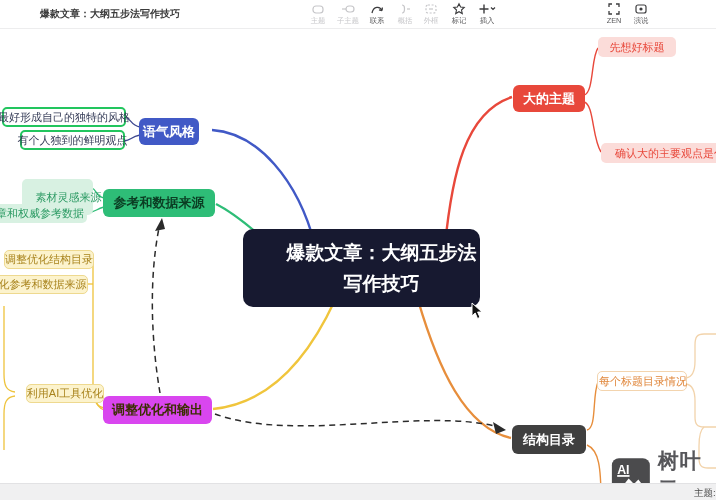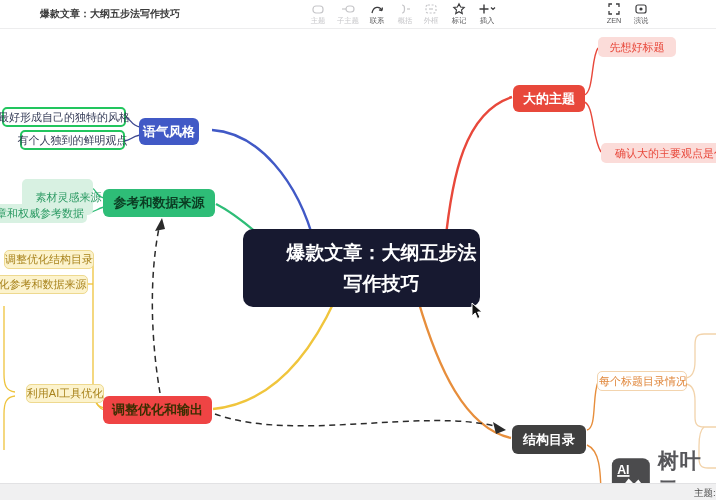--- a/index.html
+++ b/index.html
@@ -19,21 +19,21 @@
   .tool.disabled .t-label{color:#c6c6c9;}
   
   .node{position:absolute;box-sizing:border-box;display:flex;align-items:center;justify-content:center;
         white-space:nowrap;z-index:4;cursor:pointer;}
   .root{left:243px;top:229px;width:237px;height:78px;background:#171930;border-radius:10px;
         color:#fff;font-size:19px;font-weight:bold;flex-direction:column;line-height:31px;padding-left:40px;}
   .main{height:27px;border-radius:6px;font-size:13px;font-weight:bold;padding:0 0;}
   .m-big{left:513px;top:85px;width:72px;background:#e8483b;color:#fff;}
   .m-tone{left:139px;top:118px;width:60px;background:#4159c6;color:#fff;}
   .m-ref{left:103px;top:189px;width:112px;height:28px;background:#2ebd77;color:#0b3d23;}
-  .m-opt{left:103px;top:396px;width:109px;height:28px;background:#ef4444;color:#3a2e00;}
+  .m-opt{left:103px;top:396px;width:109px;height:28px;background:#d946ef;color:#3a2e00;}
   .m-struct{left:512px;top:425px;width:74px;height:29px;background:#404040;color:#fff;}
   .child{height:20px;border-radius:5px;font-size:11px;padding:0 6px;}
   .c-red{background:#fbdcd9;color:#e8483b;}
   .c-blue{background:#fff;border:2px solid #22c55e;color:#333a56;}
   .c-green{background:#d8f1e2;color:#2b9a63;}
   .c-yellow{background:#fcf3cd;border:1px solid #eed98f;color:#a8831c;}
   .c-orange{background:#fff;border:1px solid #f3d4ae;color:#e0863a;}
   .bigc1{left:598px;top:37px;width:78px;}
   .bigc2{left:601px;top:143px;width:160px;}
   .tonec1{left:2px;top:107px;width:124px;}

